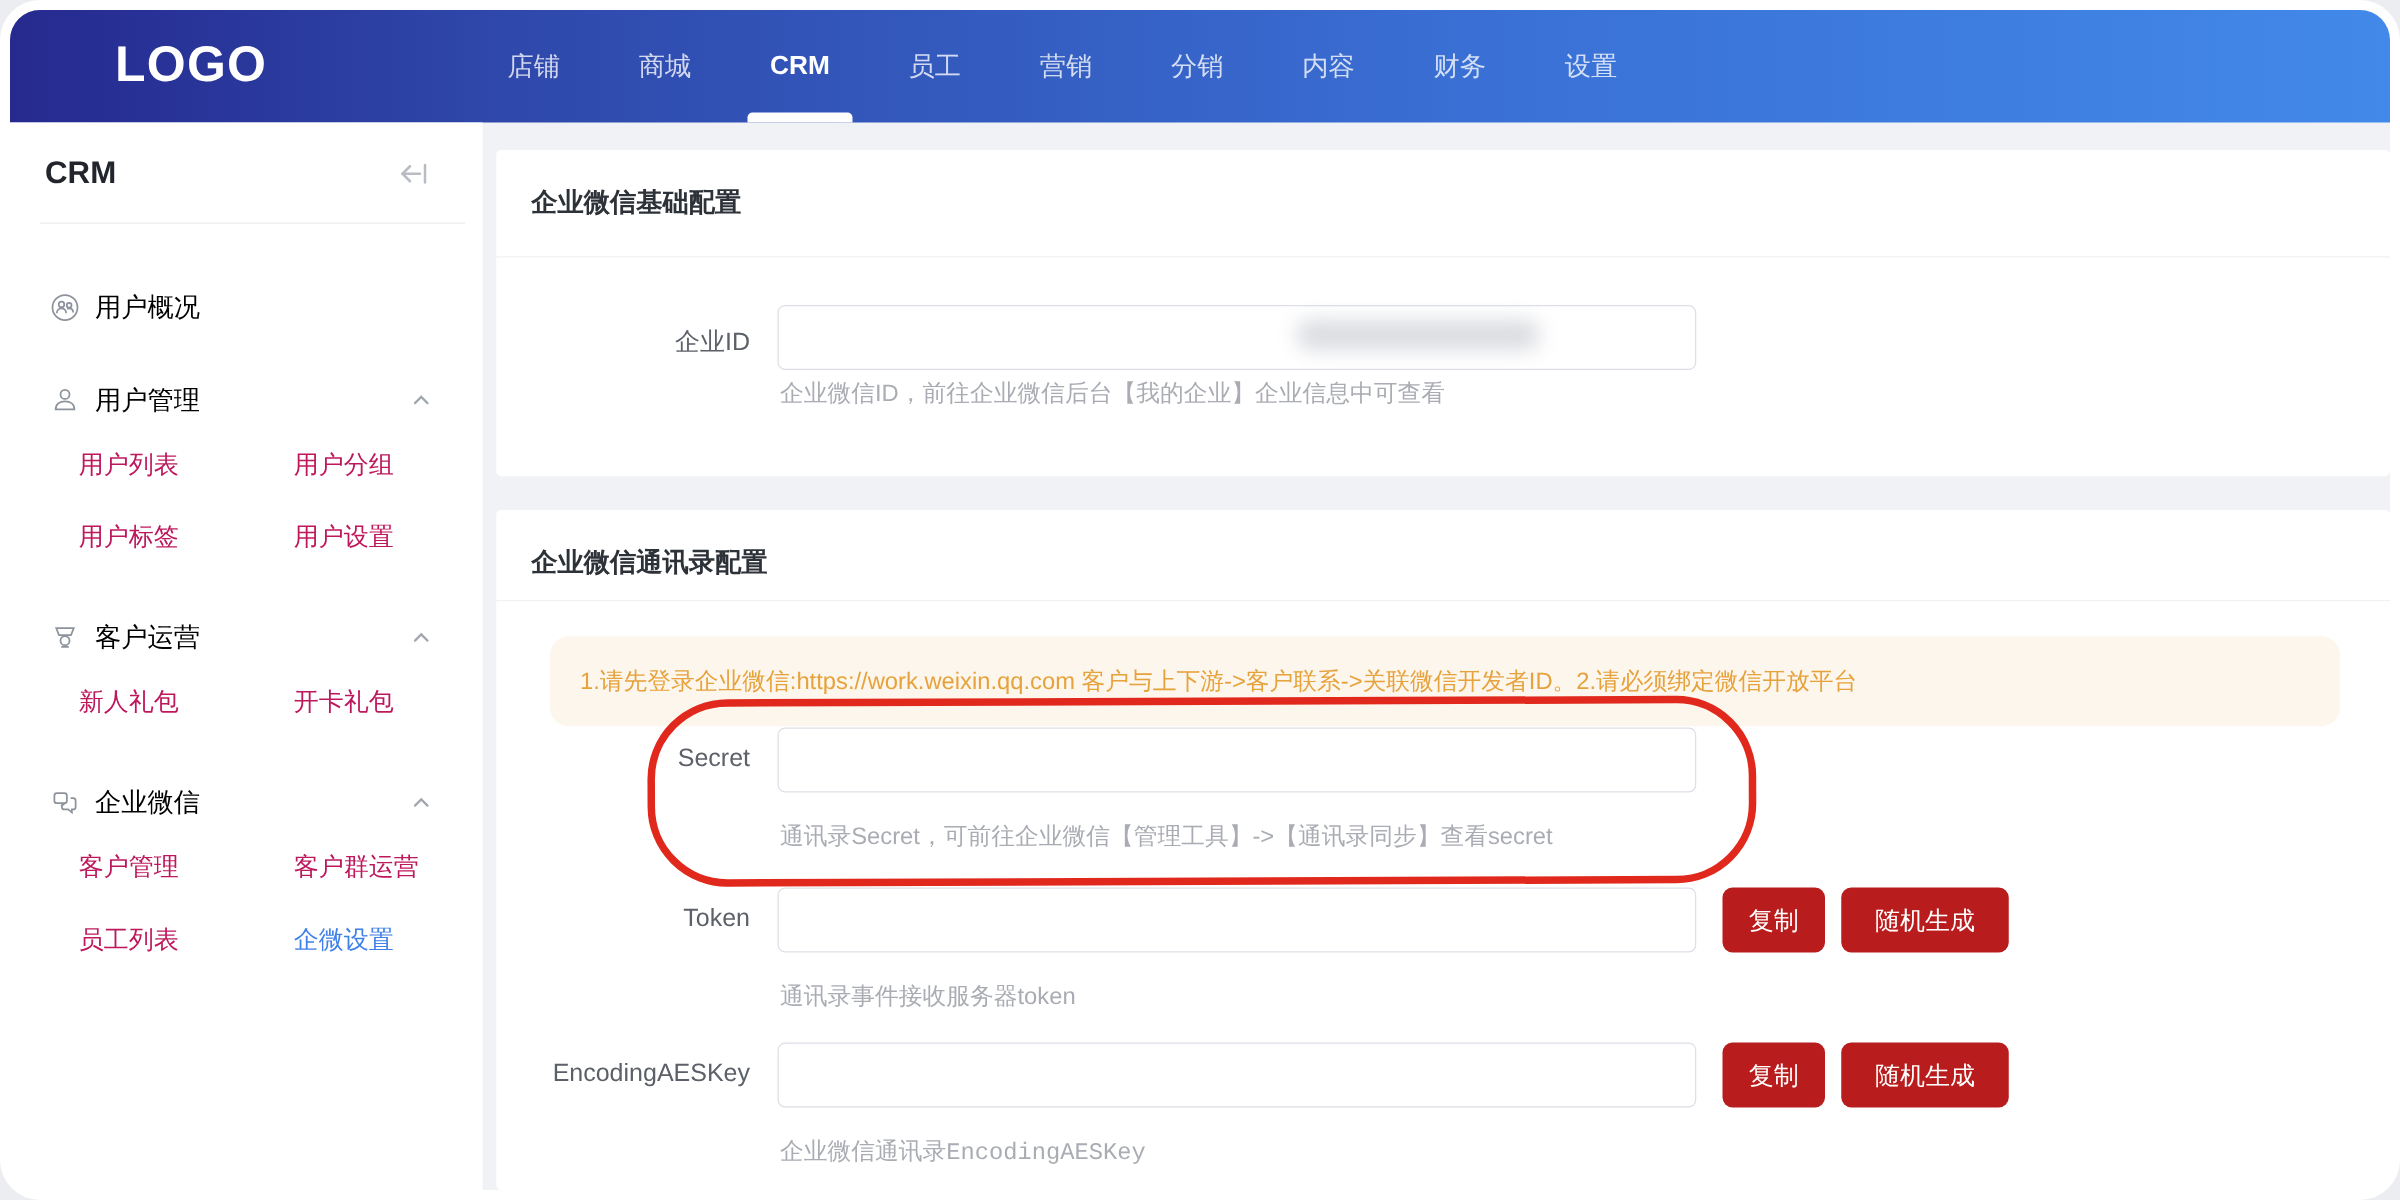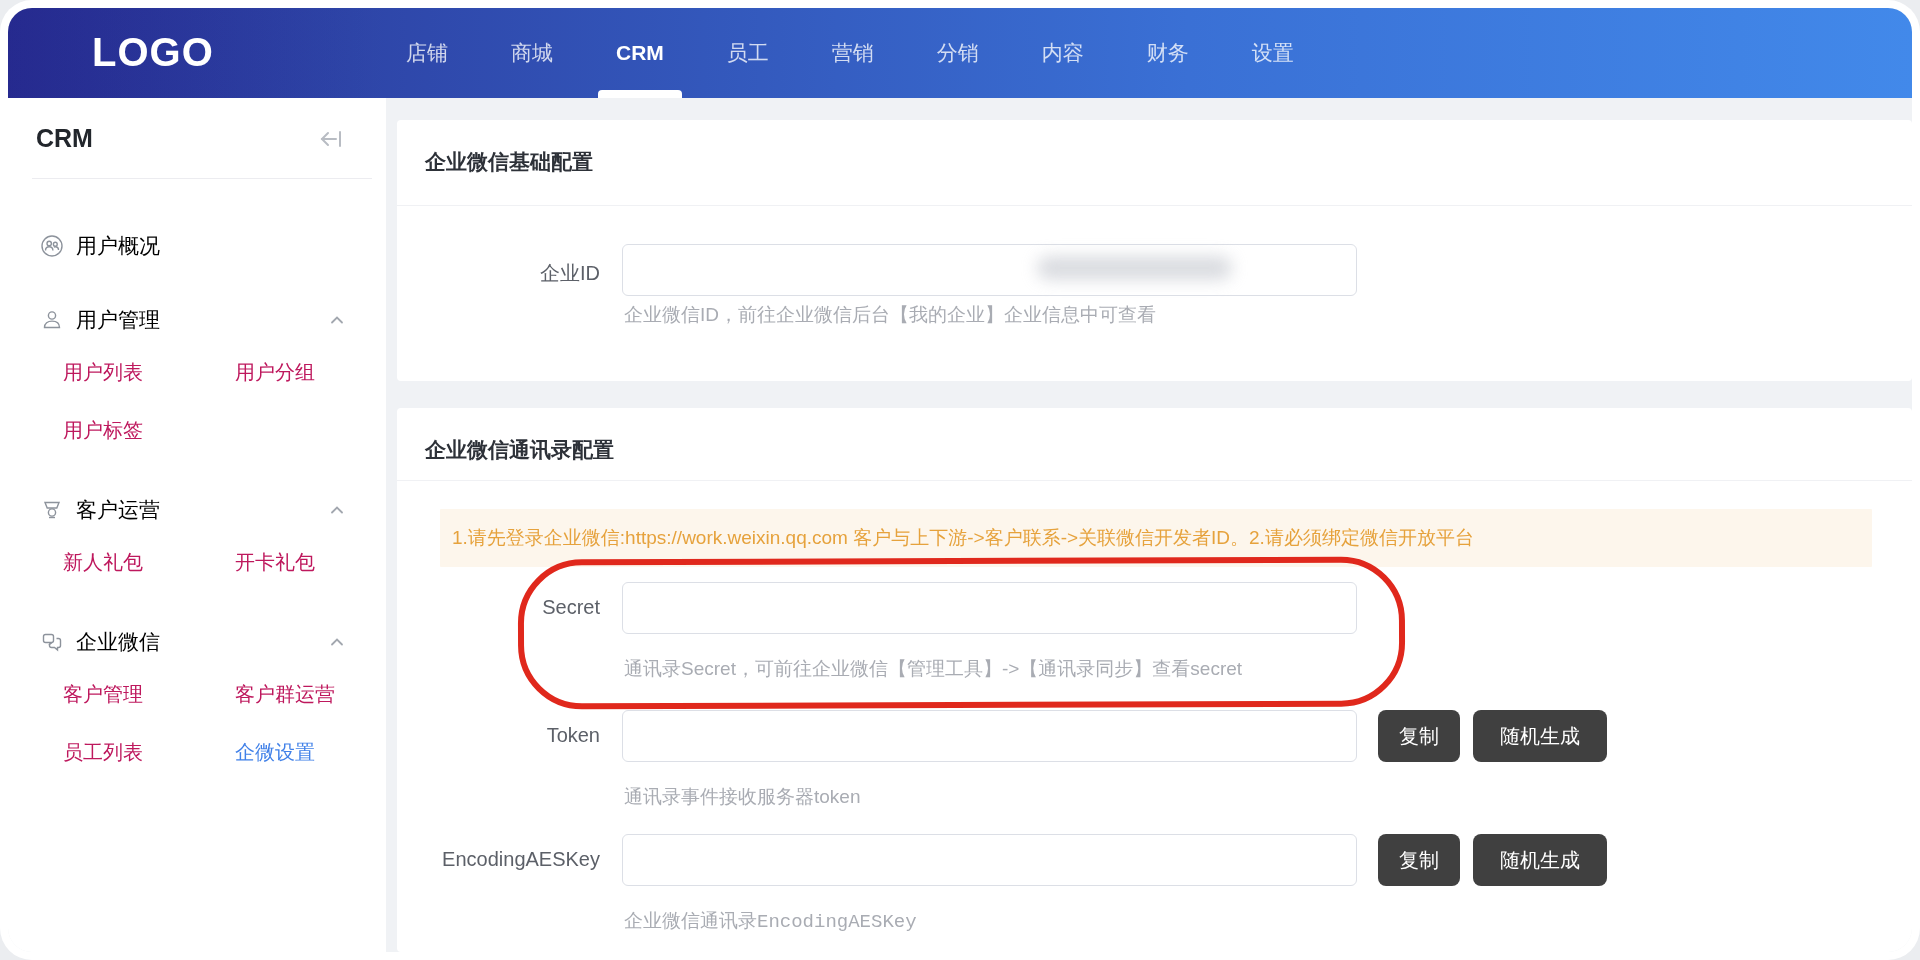--- a/index.html
+++ b/index.html
@@ -97,32 +97,32 @@
   }
   .help-text {
     position:absolute; left:227px; font-size:19px; color:#a9acb3; white-space:nowrap;
   }
   .blur-blob {
     position:absolute; left:640px; top:136px; width:195px; height:24px;
     background:#c6c9d0; border-radius:12px; filter:blur(8px); opacity:0.65;
     pointer-events:none;
   }
   .notice {
-    position:absolute; left:43px; top:101px; width:1432px; height:58px;
-    background:#fdf6ec; border-radius:1px;
-    display:flex; align-items:center; padding-left:12px;
+    position:absolute; left:43px; top:101px; width:1432px; height:72px;
+    background:#fdf6ec; border-radius:15px;
+    display:flex; align-items:center; padding-left:24px;
     font-size:19px; color:#e6a23c; overflow:hidden; white-space:nowrap;
   }
   .annotation {
     position:absolute; left:121px; top:150px; width:887px; height:150px;
     border:6px solid #e0281c; border-radius:64px; transform:rotate(-0.2deg);
     pointer-events:none;
   }
   .btn {
-    position:absolute; height:52px; background:#404040; color:#ffffff;
+    position:absolute; height:52px; background:#b91c1c; color:#ffffff;
     border:none; border-radius:8px; font-size:20px; cursor:pointer;
     font-family:inherit; white-space:nowrap;
   }
   .btn-copy   { left:981px;  width:82px; }
   .btn-random { left:1076px; width:134px; }
   
   .row-secret .form-label { top:188px; }
   .row-secret .text-input { top:174px; }
   .row-secret .help-text  { top:248px; }
   .row-token .form-label  { top:316px; }
@@ -200,20 +200,21 @@
           <span class="group-chevron">
             <svg width="18" height="18" viewBox="0 0 18 18" fill="none" stroke="#a2a7af" stroke-width="1.8" stroke-linecap="round">
               <polyline points="4,11.5 9,6.5 14,11.5"></polyline>
             </svg>
           </span>
         </div>
         <div class="child-grid">
           <div class="child-item">用户列表</div>
           <div class="child-item">用户分组</div>
           <div class="child-item">用户标签</div>
+          <div class="child-item">用户设置</div>
         </div>
       </div>
 
       <div class="menu-group">
         <div class="group-row">
           <span class="group-icon">
             <svg width="24" height="24" viewBox="0 0 24 24" fill="none" stroke="#8d939c" stroke-width="1.4">
               <path d="M5 4.5h14l-2.2 5.5H7.2z"></path>
               <circle cx="12" cy="14.5" r="3.6"></circle>
               <path d="M9 19.5h6"></path>

